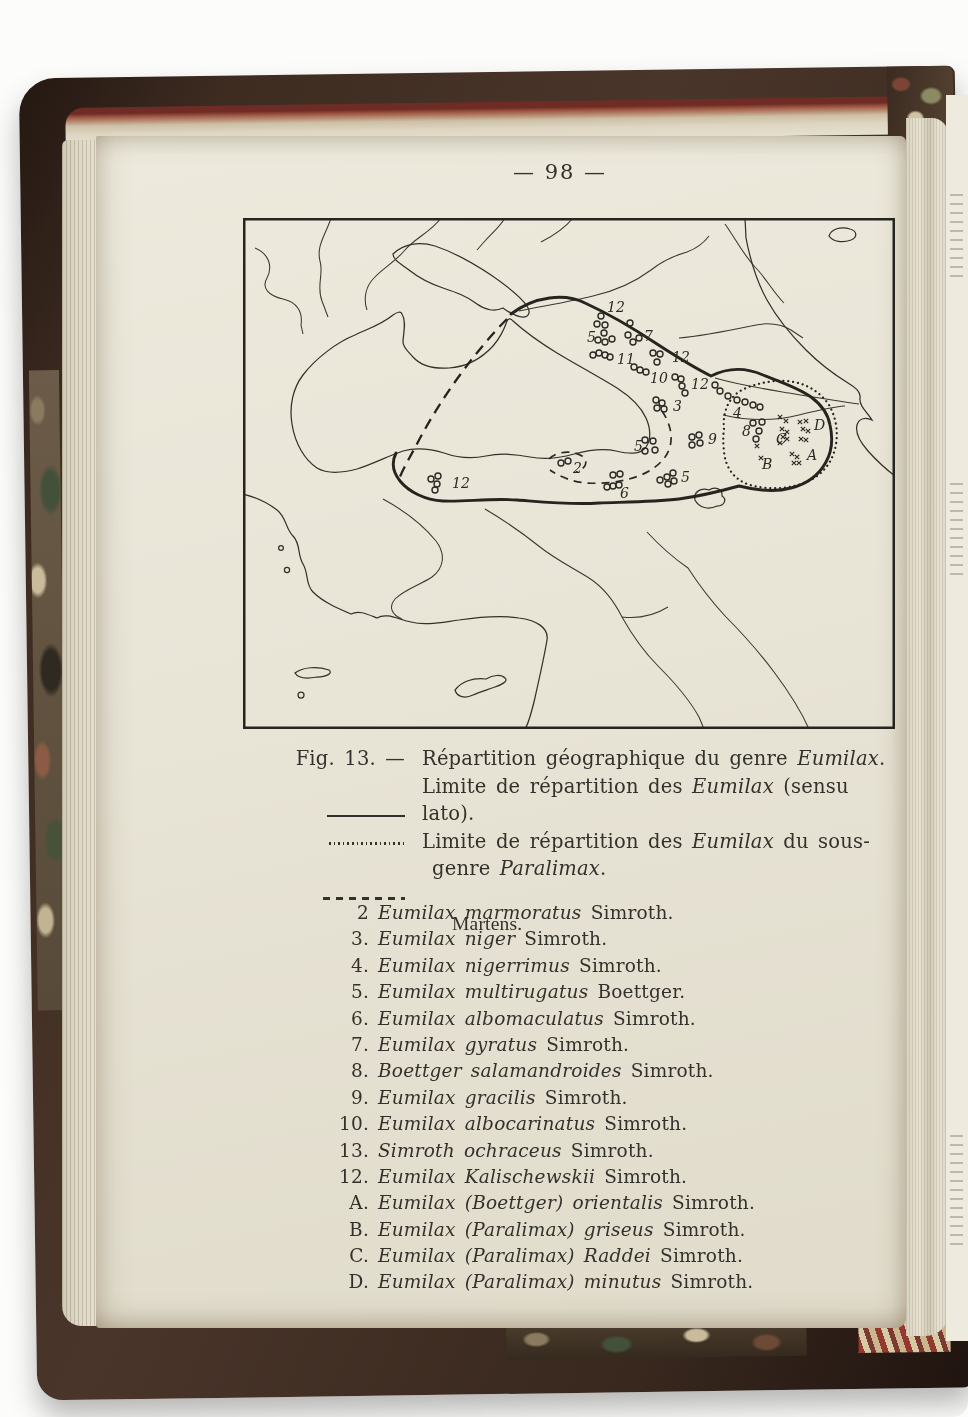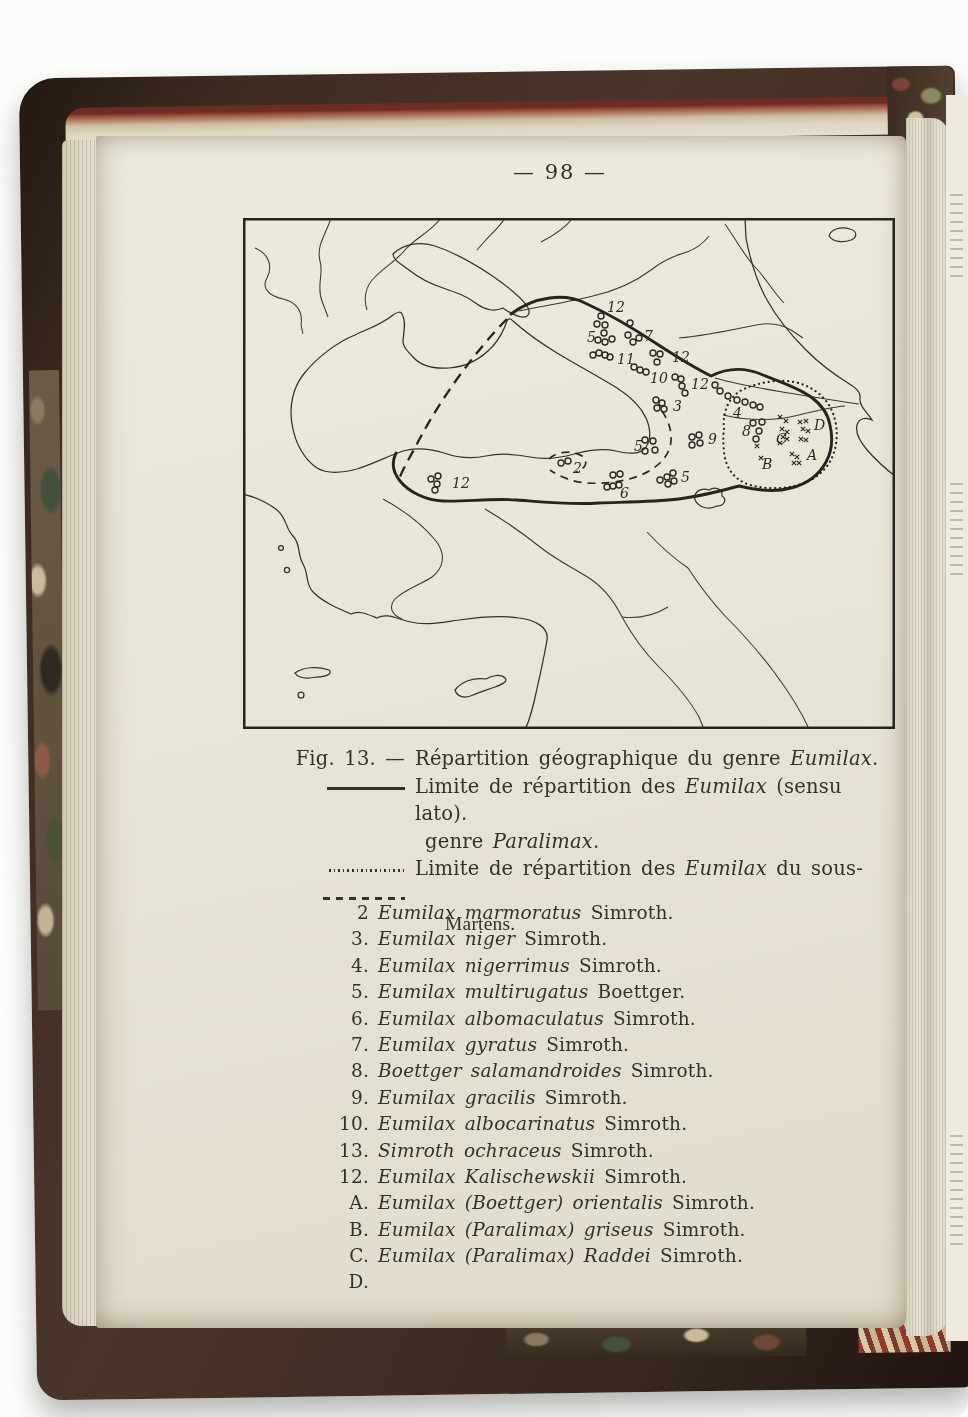--- a/index.html
+++ b/index.html
@@ -62,21 +62,21 @@
   .smudge{position:absolute;left:4px;width:13px;opacity:.38;filter:blur(.6px);
     background:repeating-linear-gradient(0deg,#6f6a58 0 2px,rgba(0,0,0,0) 2px 9px);}
 
   
   .pageno{position:absolute;left:364px;top:24px;width:200px;text-align:center;
     font-size:21px;letter-spacing:2px;}
   .map-svg{position:absolute;left:147px;top:82px;}
 
   .caption{position:absolute;left:147px;top:609px;width:660px;font-size:19.5px;line-height:27.5px;
     word-spacing:3px;letter-spacing:.2px;}
-  .cap-row{display:flex;align-items:flex-start;}
+  .cap-row{display:flex;align-items:flex-end;gap:7px;}
   .cap-sym{flex:none;width:172px;text-align:right;padding-right:10px;box-sizing:border-box;}
   .cap-text{flex:auto;}
   .sym-solid-line,.sym-dotted-line,.sym-dashed-line{display:inline-block;height:3px;vertical-align:3px;}
   .sym-solid-line{width:78px;background:#33312b;height:2.4px;}
   .sym-dotted-line{width:76px;height:2.6px;
     background:repeating-linear-gradient(90deg,#33312b 0 1.6px,rgba(0,0,0,0) 1.6px 4.6px);}
   .sym-dashed-line{width:82px;height:2.4px;
     background:repeating-linear-gradient(90deg,#33312b 0 7px,rgba(0,0,0,0) 7px 13px);}
 
   .species{position:absolute;left:150px;top:766px;width:600px;font-size:18.5px;
@@ -273,28 +273,28 @@
     <div class="caption">
         <div class="cap-row">
           <span class="cap-sym">Fig. 13. —</span>
           <span class="cap-text"><span>Répartition géographique du genre </span><i>Eumilax</i><span>.</span></span>
         </div>
         <div class="cap-row">
           <span class="cap-sym"><span class="sym-solid-line"></span></span>
           <span class="cap-text"><span>Limite de répartition des </span><i>Eumilax</i><span> (sensu lato).</span></span>
         </div>
         <div class="cap-row">
+          <span class="cap-sym"><span class="sym-dotted-line"></span></span>
+          <span class="cap-text"><span>Limite de répartition des </span><i>Eumilax</i><span> du sous-</span></span>
+        </div>
+        <div class="cap-row">
           <span class="cap-sym"></span>
           <span class="cap-text" style="padding-left: 10px;"><span>genre </span><i>Paralimax</i><span>.</span></span>
         </div>
         <div class="cap-row">
-          <span class="cap-sym"><span class="sym-dotted-line"></span></span>
-          <span class="cap-text"><span>Limite de répartition des </span><i>Eumilax</i><span> du sous-</span></span>
-        </div>
-        <div class="cap-row">
           <span class="cap-sym"><span class="sym-dashed-line"></span></span>
         </div>
         <div class="cap-row">
           <span class="cap-sym"></span>
           <span class="cap-text" style="padding-left: 30px; font-family: Liberation Serif, serif;"><span>Martens.</span></span>
         </div>
       </div>
 
     <div class="species">
         <div class="sp-row">
@@ -348,17 +348,18 @@
         <div class="sp-row">
           <span class="sp-num">B.</span>
           <span class="sp-body"><i>Eumilax (Paralimax) griseus</i> Simroth.</span>
         </div>
         <div class="sp-row">
           <span class="sp-num">C.</span>
           <span class="sp-body"><i>Eumilax (Paralimax) Raddei</i> Simroth.</span>
         </div>
         <div class="sp-row">
           <span class="sp-num">D.</span>
+          <span class="sp-body"><i>Eumilax (Paralimax) minutus</i> Simroth.</span>
         </div>
       </div>
 
   </div>
 </div>
 
 </body></html>

